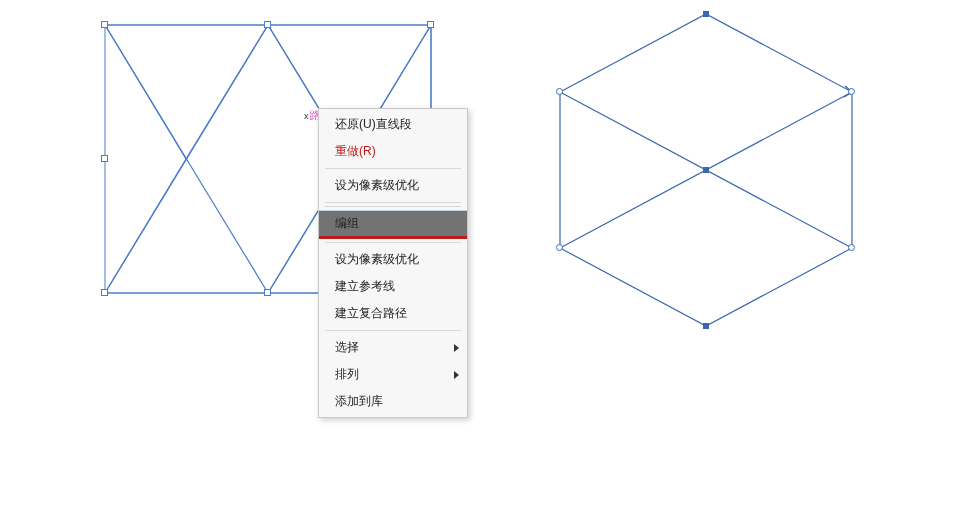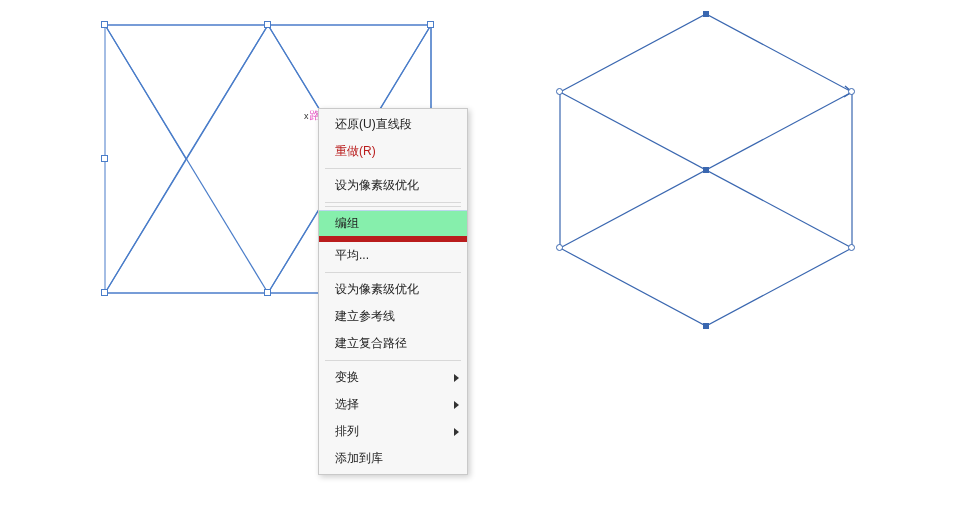--- a/index.html
+++ b/index.html
@@ -27,23 +27,23 @@
     }
     .menu-item {
       position: relative;
       padding: 5px 22px 5px 16px;
       color: #222;
       cursor: default;
       white-space: nowrap;
     }
     .menu-item.disabled { color: #b91c1c; }
     .menu-item.highlighted {
-      background: #86efac;
+      background: #737373;
       border-top: 1px solid #bcd6ee;
-      border-bottom: 6px solid #b91c1c;
+      border-bottom: 3px solid #b91c1c;
       padding-top: 4px;
       padding-bottom: 4px;
     }
     .menu-sep {
       height: 1px;
       margin: 3px 6px;
       background: #d8d8d8;
     }
     .submenu-arrow {
       position: absolute;
@@ -151,30 +151,25 @@
   </div>
 
   <div class="context-menu">
     <div class="menu-item">还原(U)直线段</div>
     <div class="menu-item disabled">重做(R)</div>
     <div class="menu-sep"></div>
     <div class="menu-item">设为像素级优化</div>
     <div class="menu-sep"></div>
     <div class="menu-sep"></div>
     <div class="menu-item highlighted">编组</div>
-    <div class="menu-item">平均...</div>
     <div class="menu-sep"></div>
     <div class="menu-item">设为像素级优化</div>
     <div class="menu-item">建立参考线</div>
     <div class="menu-item">建立复合路径</div>
     <div class="menu-sep"></div>
-    <div class="menu-item">
-      <span>变换</span>
-      <span class="submenu-arrow"></span>
-    </div>
     <div class="menu-item">
       <span>选择</span>
       <span class="submenu-arrow"></span>
     </div>
     <div class="menu-item">
       <span>排列</span>
       <span class="submenu-arrow"></span>
     </div>
     <div class="menu-item">添加到库</div>
 

